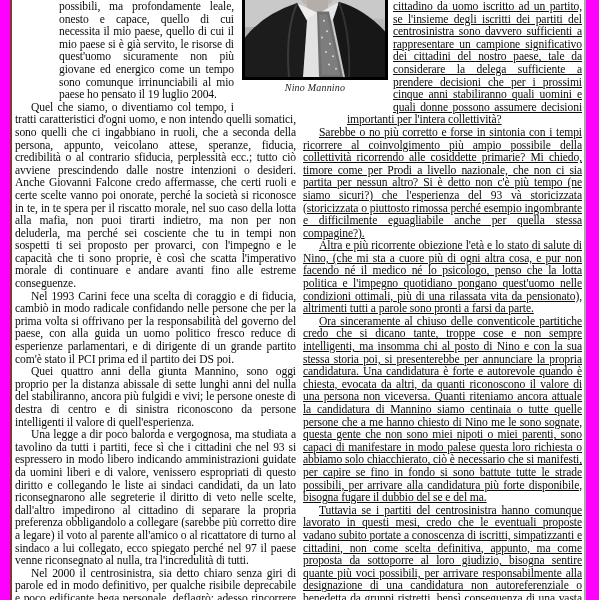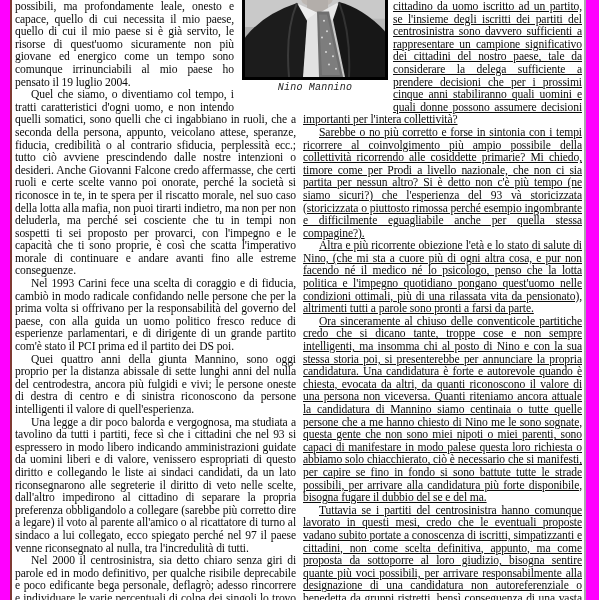--- a/index.html
+++ b/index.html
@@ -14,34 +14,33 @@
 
   .photo-frame {
     position:absolute; left:242px; top:0; width:140px; height:77px;
     border:3px solid #000; border-top:none; background:#c9c9c9; overflow:hidden;
   }
   .photo-frame svg { display:block; width:100%; height:100%; }
   .photo-caption {
     position:absolute; left:242px; top:82px; width:146px;
     text-align:center; font-style:italic; font-size:10px; color:#1c1c1c;
     letter-spacing:0.2px;
-    font-family:Liberation Mono, monospace;
   }
 
   .col {
     position:absolute; top:1px; height:599px; overflow:hidden;
     font-size:11.6px; line-height:12.6px; text-align:justify;
     color:#0a0a0a; letter-spacing:-0.1px;
   }
   .col-left  { left:15px;  width:281px; }
   .col-right { left:303px; width:279px;text-decoration:underline; }
   .cutout-r { float:right; width:62px; height:101px; }
   .cutout-l { float:left;  width:90px; height:101px; }
   p.par { margin:0; padding:0; text-indent:16px; }
-  p.par.cont { text-indent:0; }
+  p.par.cont { text-indent:0;margin-left:44px; }
 </style>
 </head>
 <body>
 
 <div class="edge edge-left"></div>
 <div class="edge edge-right"></div>
 
 <div class="photo-frame">
   <svg viewBox="0 0 140 74" preserveAspectRatio="none">
     <rect x="0" y="0" width="140" height="74" fill="#c9c9c9"></rect>
@@ -70,21 +69,21 @@
     <path d="M94,2 Q106,32 104,74" stroke="#323232" stroke-width="2" fill="none"></path>
   </svg>
 </div>
 <div class="photo-caption">Nino Mannino</div>
 
 <div class="col col-left">
   <div class="cutout-r"></div>
   <p class="par cont">possibili, ma profondamente leale, onesto e capace, quello di cui necessita il mio paese, quello di cui il mio paese si è già servito, le risorse di quest'uomo sicuramente non più giovane ed energico come un tempo sono comunque irrinunciabili al mio paese ho pensato il 19 luglio 2004.</p>
   <p class="par">Quel che siamo, o diventiamo col tempo, i tratti caratteristici d'ogni uomo, e non intendo quelli somatici, sono quelli che ci ingabbiano in ruoli, che a seconda della persona, appunto, veicolano attese, speranze, fiducia, credibilità o al contrario sfiducia, perplessità ecc.; tutto ciò avviene prescindendo dalle nostre intenzioni o desideri. Anche Giovanni Falcone credo affermasse, che certi ruoli e certe scelte vanno poi onorate, perché la società si riconosce in te, in te spera per il riscatto morale, nel suo caso della lotta alla mafia, non puoi tirarti indietro, ma non per non deluderla, ma perché sei cosciente che tu in tempi non sospetti ti sei proposto per provarci, con l'impegno e le capacità che ti sono proprie, è così che scatta l'imperativo morale di continuare e andare avanti fino alle estreme conseguenze.</p>
   <p class="par">Nel 1993 Carini fece una scelta di coraggio e di fiducia, cambiò in modo radicale confidando nelle persone che per la prima volta si offrivano per la responsabilità del governo del paese, con alla guida un uomo politico fresco reduce di esperienze parlamentari, e di dirigente di un grande partito com'è stato il PCI prima ed il partito dei DS poi.</p>
-  <p class="par">Quei quattro anni della giunta Mannino, sono oggi proprio per la distanza abissale di sette lunghi anni del nulla del centrodestra, ancora più fulgidi e vivi; le persone oneste di destra di centro e di sinistra riconoscono da persone intelligenti il valore di quell'esperienza.</p>
+  <p class="par">Quei quattro anni della giunta Mannino, sono oggi proprio per la distanza abissale di sette lunghi anni del nulla del stabiliranno, ancora più fulgidi e vivi; le persone oneste di destra di centro e di sinistra riconoscono da persone intelligenti il valore di quell'esperienza.</p>
   <p class="par">Una legge a dir poco balorda e vergognosa, ma studiata a tavolino da tutti i partiti, fece sì che i cittadini che nel 93 si espressero in modo libero indicando amministrazioni guidate da uomini liberi e di valore, venissero espropriati di questo diritto e collegando le liste ai sindaci candidati, da un lato riconsegnarono alle segreterie il diritto di veto nelle scelte, dall'altro impedirono al cittadino di separare la propria preferenza obbligandolo a collegare (sarebbe più corretto dire a legare) il voto al parente all'amico o al ricattatore di turno al sindaco a lui collegato, ecco spiegato perché nel 97 il paese venne riconsegnato al nulla, tra l'incredulità di tutti.</p>
   <p class="par">Nel 2000 il centrosinistra, sia detto chiaro senza giri di parole ed in modo definitivo, per qualche risibile deprecabile e poco edificante bega personale, deflagrò; adesso rincorrere e individuare le varie percentuali di colpa dei singoli lo trovo inutile anzi irresponsabile, per il rischio stupido che si correrebbe di compromettere quell'unità, che sotto la guida</p>
 </div>
 
 <div class="col col-right">
   <div class="cutout-l"></div>
   <p class="par cont">cittadino da uomo iscritto ad un partito, se l'insieme degli iscritti dei partiti del centrosinistra sono davvero sufficienti a rappresentare un campione significativo dei cittadini del nostro paese, tale da considerare la delega sufficiente a prendere decisioni che per i prossimi cinque anni stabiliranno quali uomini e quali donne possono assumere decisioni importanti per l'intera collettività?</p>
   <p class="par">Sarebbe o no più corretto e forse in sintonia con i tempi ricorrere al coinvolgimento più ampio possibile della collettività ricorrendo alle cosiddette primarie? Mi chiedo, timore come per Prodi a livello nazionale, che non ci sia partita per nessun altro? Si è detto non c'è più tempo (ne siamo sicuri?) che l'esperienza del 93 và storicizzata (storicizzata o piuttosto rimossa perché esempio ingombrante e difficilmente eguagliabile anche per quella stessa compagine?).</p>
   <p class="par">Altra e più ricorrente obiezione l'età e lo stato di salute di Nino, (che mi sta a cuore più di ogni altra cosa, e pur non facendo né il medico né lo psicologo, penso che la lotta politica e l'impegno quotidiano pongano quest'uomo nelle condizioni ottimali, più di una rilassata vita da pensionato), altrimenti tutti a parole sono pronti a farsi da parte.</p>
   <p class="par">Ora sinceramente al chiuso delle conventicole partitiche credo che si dicano tante, troppe cose e non sempre intelligenti, ma insomma chi al posto di Nino e con la sua stessa storia poi, si presenterebbe per annunciare la propria candidatura. Una candidatura è forte e autorevole quando è chiesta, evocata da altri, da quanti riconoscono il valore di una persona non viceversa. Quanti riteniamo ancora attuale la candidatura di Mannino siamo centinaia o tutte quelle persone che a me hanno chiesto di Nino me le sono sognate, questa gente che non sono miei nipoti o miei parenti, sono capaci di manifestare in modo palese questa loro richiesta o abbiamo solo chiacchierato, ciò è necessario che si manifesti, per capire se fino in fondo si sono battute tutte le strade possibili, per arrivare alla candidatura più forte disponibile, bisogna fugare il dubbio del se e del ma.</p>

